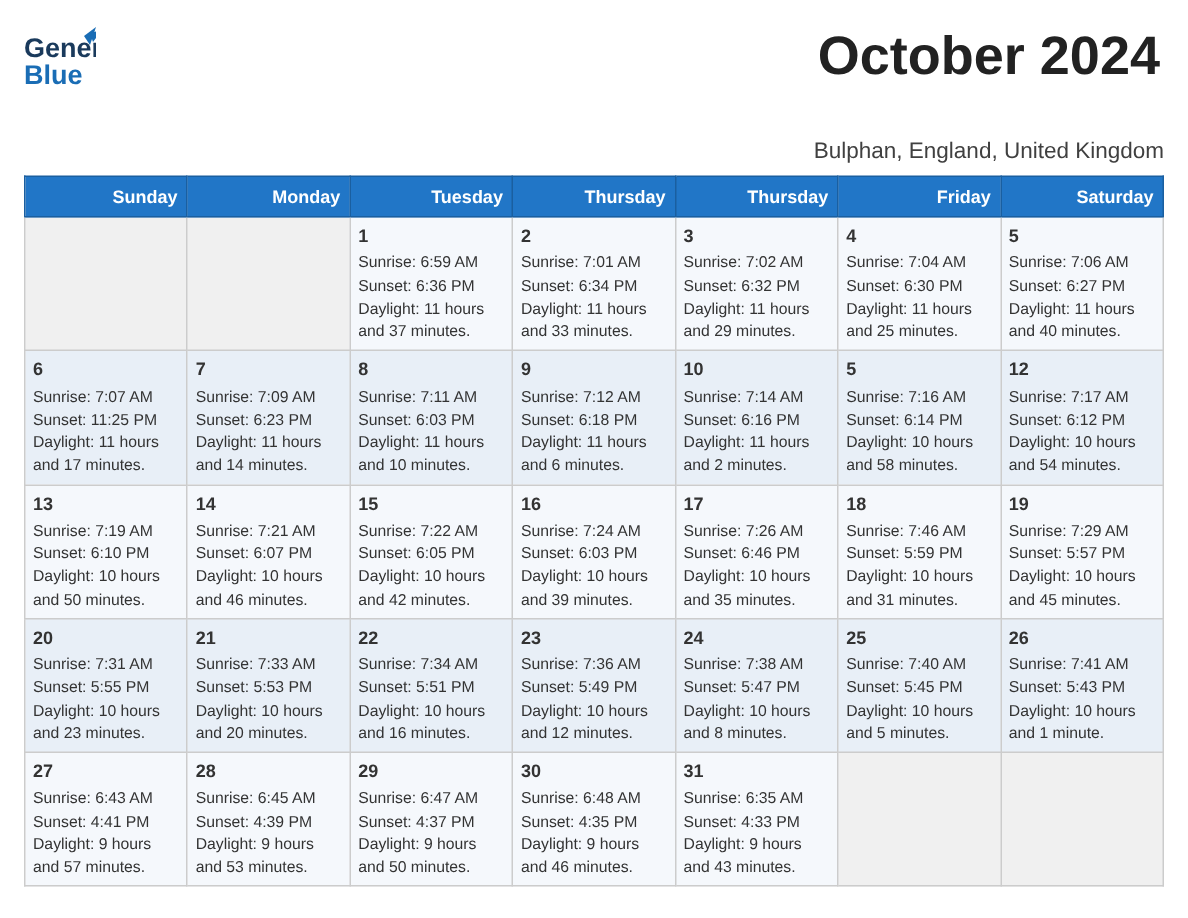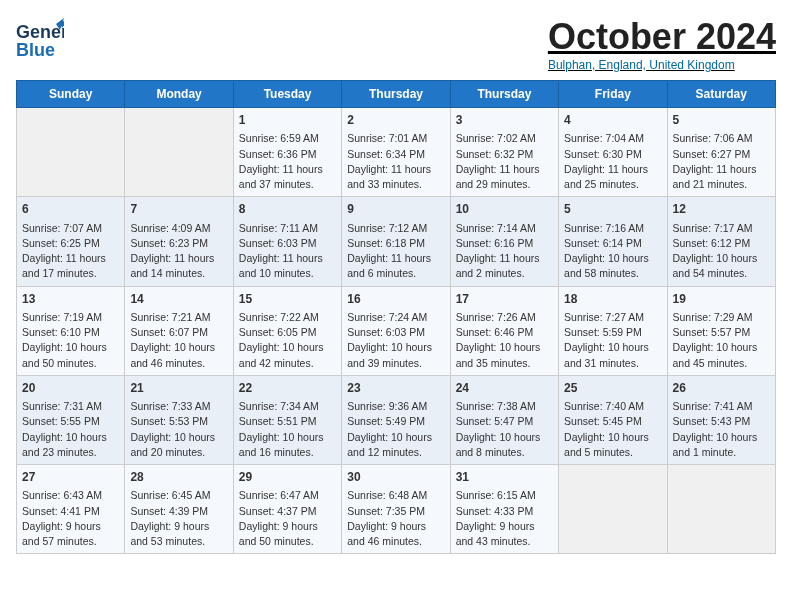--- a/index.html
+++ b/index.html
@@ -15,41 +15,41 @@
       justify-content: space-between;
       align-items: flex-start;
       margin-bottom: 8px;
     }
     .logo {
       display: flex;
       flex-direction: column;
       align-items: flex-start;
     }
     .title-area {
-      text-align: left;
-      text-decoration: underline;
+      text-align: center;
     }
     .month-title {
       font-size: 36px;
       font-weight: bold;
       color: #222;
     }
     .location-title {
-      font-size: 12px;
-      color: #0369a1;
+      font-size: 15px;
+      color: #404040;
+      margin-top: 34px;
     }
     table {
       width: 100%;
       border-collapse: collapse;
       font-size: 11px;
     }
     thead tr th {
       background-color: #2176c7;
       color: #fff;
-      text-align: center;
+      text-align: right;
       padding: 6px 6px;
       font-size: 12px;
       font-weight: bold;
       border: 1px solid #1a5fa0;
     }
     tbody tr td {
       border: 1px solid #ccc;
       vertical-align: top;
       padding: 4px 5px;
       height: 80px;
@@ -137,33 +137,33 @@
         <td>
           <div class="day-num">4</div>
           <div>Sunrise: 7:04 AM</div>
           <div>Sunset: 6:30 PM</div>
           <div>Daylight: 11 hours and 25 minutes.</div>
         </td>
         <td>
           <div class="day-num">5</div>
           <div>Sunrise: 7:06 AM</div>
           <div>Sunset: 6:27 PM</div>
-          <div>Daylight: 11 hours and 21 minutes.</div>
+          <div>Daylight: 11 hours and 40 minutes.</div>
         </td>
       </tr>
       <tr>
         <td>
           <div class="day-num">6</div>
           <div>Sunrise: 7:07 AM</div>
-          <div>Sunset: 6:25 PM</div>
+          <div>Sunset: 11:25 PM</div>
           <div>Daylight: 11 hours and 17 minutes.</div>
         </td>
         <td>
           <div class="day-num">7</div>
-          <div>Sunrise: 4:09 AM</div>
+          <div>Sunrise: 7:09 AM</div>
           <div>Sunset: 6:23 PM</div>
           <div>Daylight: 11 hours and 14 minutes.</div>
         </td>
         <td>
           <div class="day-num">8</div>
           <div>Sunrise: 7:11 AM</div>
           <div>Sunset: 6:03 PM</div>
           <div>Daylight: 11 hours and 10 minutes.</div>
         </td>
         <td>
@@ -217,21 +217,21 @@
           <div>Daylight: 10 hours and 39 minutes.</div>
         </td>
         <td>
           <div class="day-num">17</div>
           <div>Sunrise: 7:26 AM</div>
           <div>Sunset: 6:46 PM</div>
           <div>Daylight: 10 hours and 35 minutes.</div>
         </td>
         <td>
           <div class="day-num">18</div>
-          <div>Sunrise: 7:27 AM</div>
+          <div>Sunrise: 7:46 AM</div>
           <div>Sunset: 5:59 PM</div>
           <div>Daylight: 10 hours and 31 minutes.</div>
         </td>
         <td>
           <div class="day-num">19</div>
           <div>Sunrise: 7:29 AM</div>
           <div>Sunset: 5:57 PM</div>
           <div>Daylight: 10 hours and 45 minutes.</div>
         </td>
       </tr>
@@ -249,21 +249,21 @@
           <div>Daylight: 10 hours and 20 minutes.</div>
         </td>
         <td>
           <div class="day-num">22</div>
           <div>Sunrise: 7:34 AM</div>
           <div>Sunset: 5:51 PM</div>
           <div>Daylight: 10 hours and 16 minutes.</div>
         </td>
         <td>
           <div class="day-num">23</div>
-          <div>Sunrise: 9:36 AM</div>
+          <div>Sunrise: 7:36 AM</div>
           <div>Sunset: 5:49 PM</div>
           <div>Daylight: 10 hours and 12 minutes.</div>
         </td>
         <td>
           <div class="day-num">24</div>
           <div>Sunrise: 7:38 AM</div>
           <div>Sunset: 5:47 PM</div>
           <div>Daylight: 10 hours and 8 minutes.</div>
         </td>
         <td>
@@ -294,26 +294,26 @@
         </td>
         <td>
           <div class="day-num">29</div>
           <div>Sunrise: 6:47 AM</div>
           <div>Sunset: 4:37 PM</div>
           <div>Daylight: 9 hours and 50 minutes.</div>
         </td>
         <td>
           <div class="day-num">30</div>
           <div>Sunrise: 6:48 AM</div>
-          <div>Sunset: 7:35 PM</div>
+          <div>Sunset: 4:35 PM</div>
           <div>Daylight: 9 hours and 46 minutes.</div>
         </td>
         <td>
           <div class="day-num">31</div>
-          <div>Sunrise: 6:15 AM</div>
+          <div>Sunrise: 6:35 AM</div>
           <div>Sunset: 4:33 PM</div>
           <div>Daylight: 9 hours and 43 minutes.</div>
         </td>
         <td class="empty-cell"></td>
         <td class="empty-cell"></td>
       </tr>
     </tbody>
 </table>
 
 </body></html>

